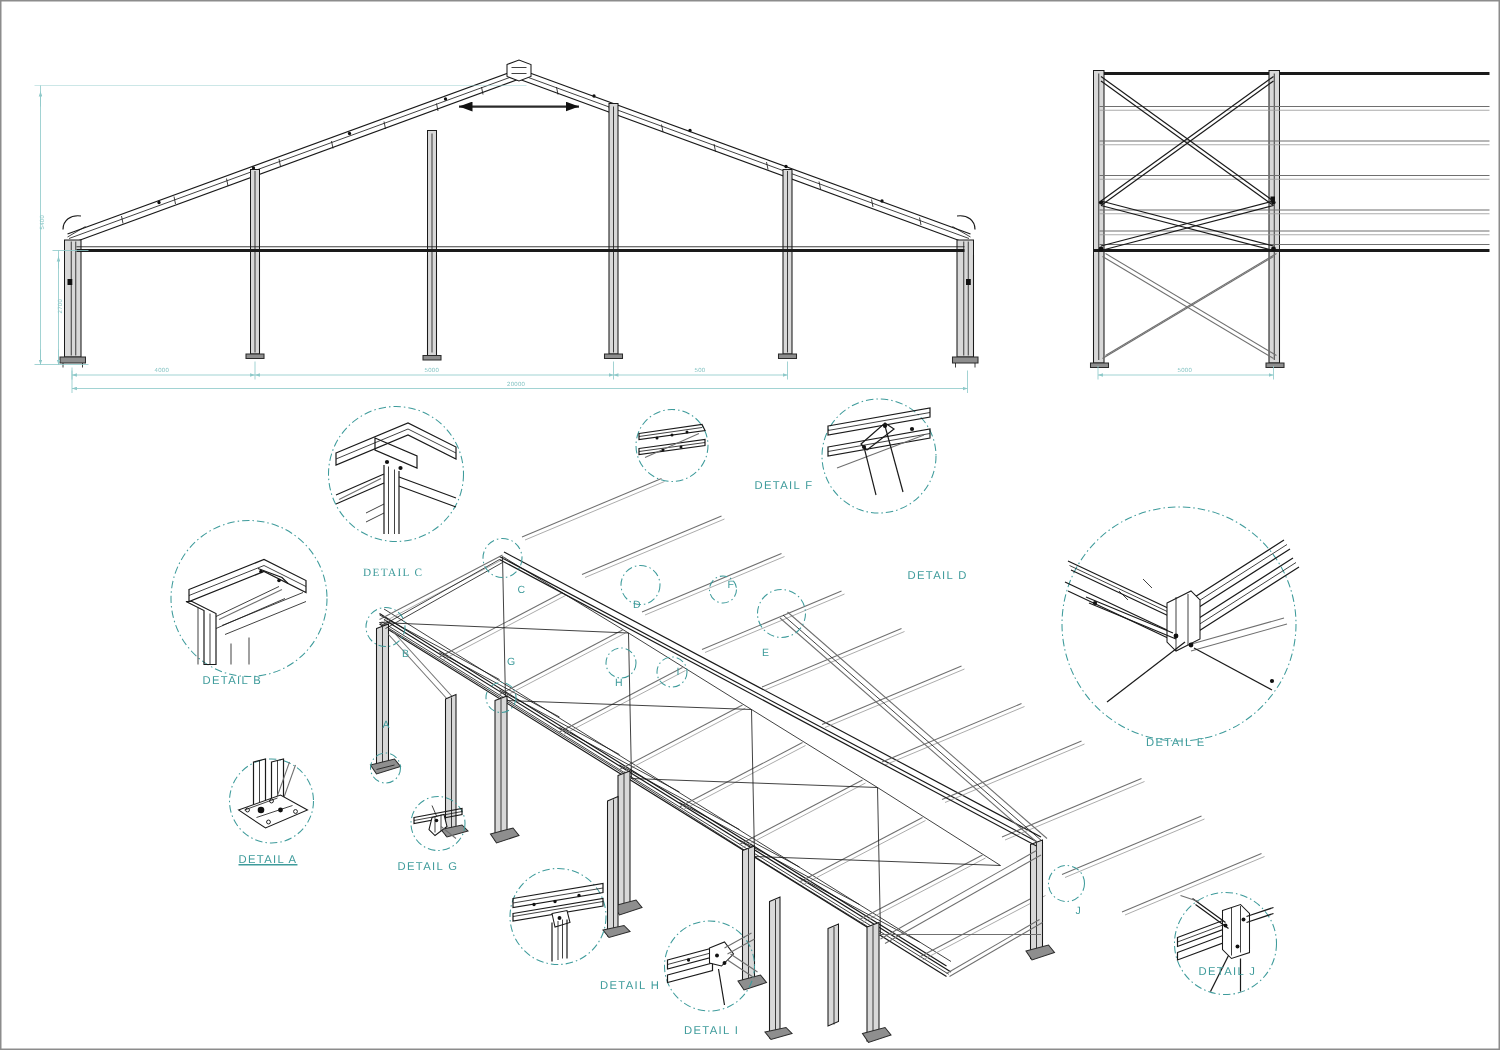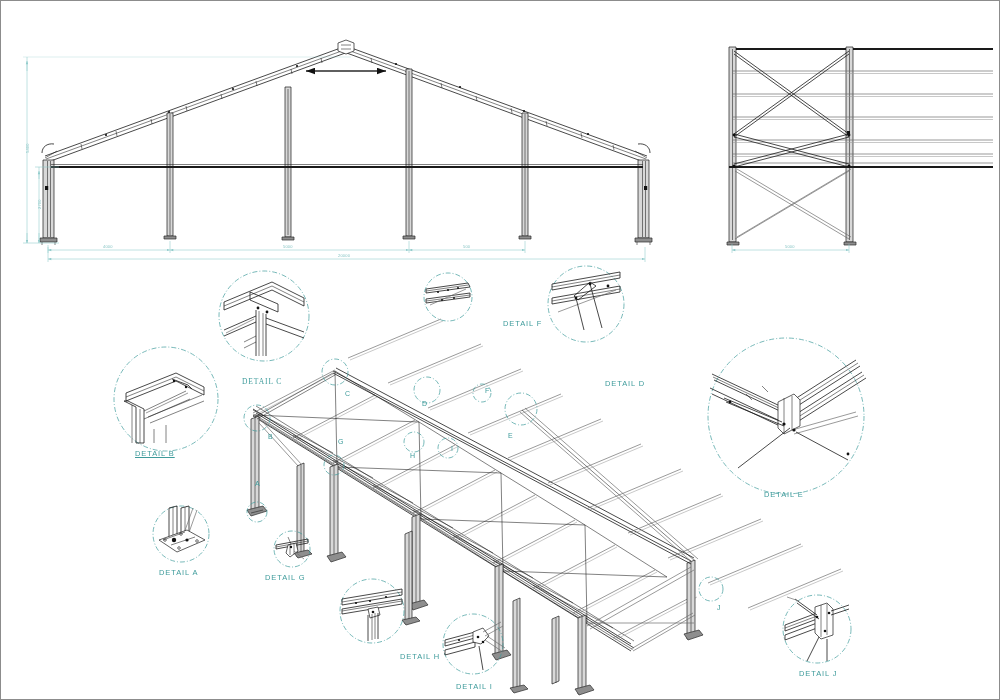--- a/index.html
+++ b/index.html
@@ -630,30 +630,30 @@
         <path class="ln" d="M2,8 L-10,32"></path>
         <path class="ln" d="M10,10 L10,32"></path>
         <circle cx="0" cy="-12" r="1.3" fill="#111"></circle>
         <circle cx="12" cy="-16" r="1.3" fill="#111"></circle>
         <circle cx="8" cy="2" r="1.3" fill="#111"></circle>
       </g>
     </g>
 
   </svg>
 
-  <div class="lbl" style="left:134px;top:448px;text-decoration:underline;">DETAIL B</div>
+  <div class="lbl" style="left:134px;top:448px;">DETAIL B</div>
   <div class="lbl" style="left:241px;top:376px;font-family:Liberation Serif, serif;">DETAIL C</div>
   <div class="lbl" style="left:466px;top:318px;padding-left:36px;">DETAIL F</div>
   <div class="lbl" style="left:604px;top:346px;margin-top:32px;">DETAIL D</div>
   <div class="lbl" style="left:763px;top:489px;text-align:right;">DETAIL E</div>
-  <div class="lbl" style="left:158px;top:567px;">DETAIL A</div>
+  <div class="lbl" style="left:158px;top:567px;text-decoration:underline;">DETAIL A</div>
   <div class="lbl" style="left:264px;top:572px;">DETAIL G</div>
   <div class="lbl" style="left:351px;top:651px;padding-left:48px;">DETAIL H</div>
   <div class="lbl" style="left:455px;top:681px;text-align:center;">DETAIL I</div>
-  <div class="lbl" style="left:798px;top:668px;">DETAIL J</div>
+  <div class="lbl" style="left:798px;top:642px;">DETAIL J</div>
 
   <div class="cal" style="left:254px;top:479px;">A</div>
   <div class="cal" style="left:267px;top:432px;">B</div>
   <div class="cal" style="left:344px;top:389px;">C</div>
   <div class="cal" style="left:421px;top:399px;">D</div>
   <div class="cal" style="left:507px;top:431px;">E</div>
   <div class="cal" style="left:484px;top:386px;">F</div>
   <div class="cal" style="left:337px;top:437px;">G</div>
   <div class="cal" style="left:409px;top:451px;">H</div>
   <div class="cal" style="left:450px;top:444px;">I</div>

